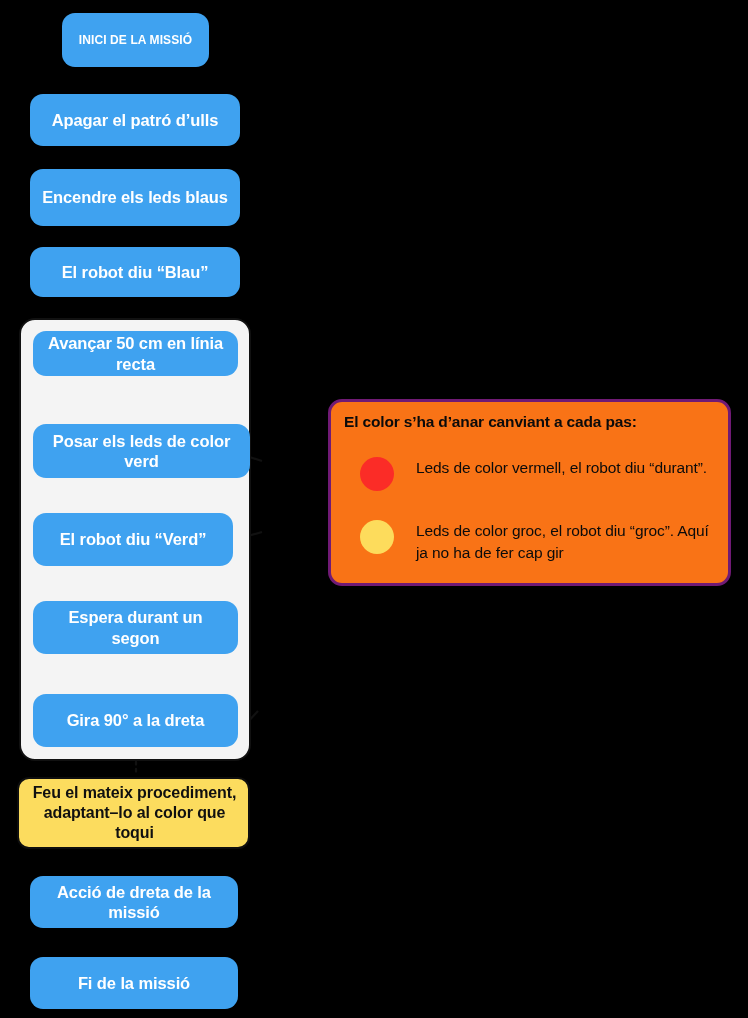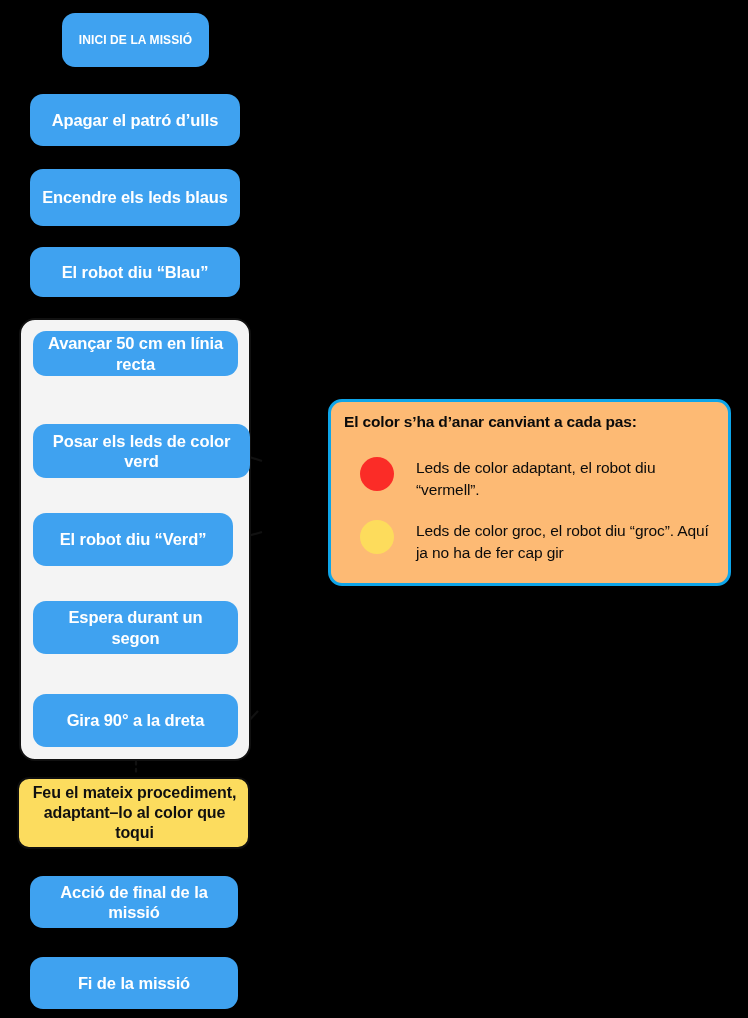--- a/index.html
+++ b/index.html
@@ -59,22 +59,22 @@
     box-sizing: border-box;
     background: #F4F4F4;
     border: 2.5px solid #111111;
     border-radius: 16px;
   }
 
   
   .legend-box {
     position: absolute;
     box-sizing: border-box;
-    background: #fdba74;
-    border: 3px solid #0ea5e9;
+    background: #f97316;
+    border: 3px solid #701a75;
     border-radius: 14px;
   }
   .legend-title {
     position: absolute;
     left: 13px;
     top: 11px;
     font-size: 15.5px;
     font-weight: 700;
     color: #0B0B0B;
     letter-spacing: -0.15px;
@@ -160,31 +160,31 @@
   <div class="node" style="left:33px; top:424px; width:217px; height:54px;">Posar els leds de color verd</div>
 
   <div class="node" style="left:33px; top:513px; width:200px; height:53px;">El robot diu “Verd”</div>
 
   <div class="node" style="left:33px; top:601px; width:205px; height:53px;">Espera durant un segon</div>
 
   <div class="node" style="left:33px; top:694px; width:205px; height:53px;">Gira 90° a la dreta</div>
 
   <div class="node note" style="left:17px; top:777px; width:233px; height:72px;padding-left:12px;">Feu el mateix procediment, adaptant–lo al color que toqui</div>
 
-  <div class="node" style="left:30px; top:876px; width:208px; height:52px;">Acció de final de la missió</div>
+  <div class="node" style="left:30px; top:876px; width:208px; height:52px;">Acció de dreta de la missió</div>
 
   <div class="node" style="left:30px; top:957px; width:208px; height:52px;">Fi de la missió</div>
 
   <div class="legend-box" style="left:328px; top:399px; width:403px; height:187px;">
 
     <div class="legend-title">El color s’ha d’anar canviant a cada pas:</div>
 
     <div class="legend-row" style="left:29px; top:55px; width:350px;">
       <span class="legend-dot" style="background:#FB2C27;"></span>
-      <span class="legend-text">Leds de color adaptant, el robot diu “vermell”.</span>
+      <span class="legend-text">Leds de color vermell, el robot diu “durant”.</span>
     </div>
 
     <div class="legend-row" style="left:29px; top:118px; width:360px;">
       <span class="legend-dot" style="background:#FDDC5C;"></span>
       <span class="legend-text">Leds de color groc, el robot diu “groc”. Aquí ja no ha de fer cap gir</span>
     </div>
   </div>
 
 </div>
 

